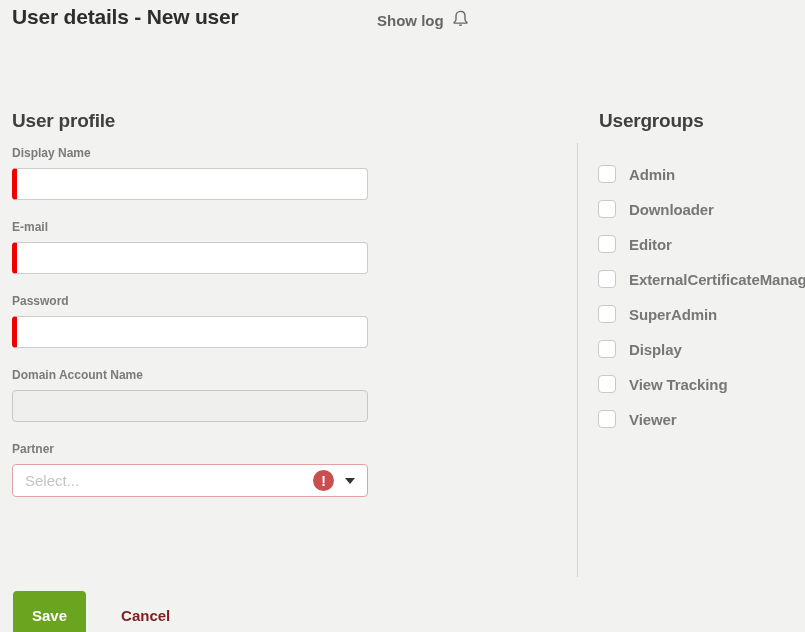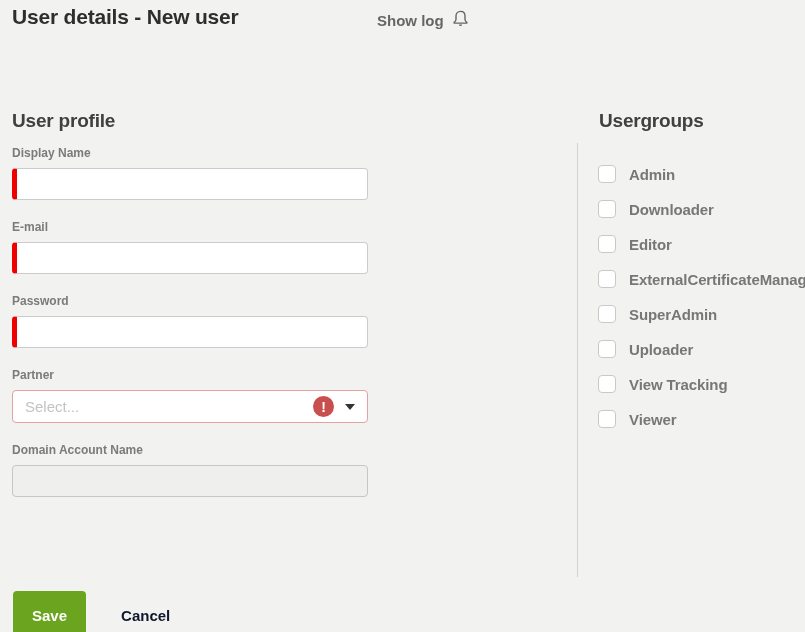--- a/index.html
+++ b/index.html
@@ -90,21 +90,21 @@
   }
   .save-button {
     height: 49px; padding: 0 19px;
     background: #6ba41f; border: none; border-radius: 4px;
     color: #fff; font-size: 15px; font-weight: 700;
     font-family: "Liberation Sans", sans-serif;
     cursor: pointer;
   }
   .cancel-link {
     margin-left: 35px;
-    font-size: 15px; font-weight: 700; color: #0f172a;
+    font-size: 15px; font-weight: 700; color: #7f1d1d;
     cursor: pointer;
   }
 
   
   .column-divider {
     position: absolute; left: 577px; top: 143px;
     width: 1px; height: 434px; background: #d2d2d1;
   }
   .usergroup-list {
     position: absolute; left: 598px; top: 163px; width: 210px;
@@ -156,33 +156,33 @@
       <input class="text-input required" type="text" value="" style="">
     </div>
 
 
     <div class="field">
       <label class="field-label">Password</label>
       <input class="text-input required" type="password" value="" style="">
     </div>
 
     <div class="field">
+      <label class="field-label">Domain Account Name</label>
+      <input class="text-input disabled" type="text" disabled="" value="" style="">
+    </div>
+
+    <div class="field">
       <label class="field-label">Partner</label>
       <div class="select-box">
         <span class="select-placeholder">Select...</span>
         <span class="error-badge">!</span>
         <span class="caret-down"></span>
       </div>
     </div>
 
-    <div class="field">
-      <label class="field-label">Domain Account Name</label>
-      <input class="text-input disabled" type="text" disabled="" value="" style="">
-    </div>
-
   </div>
 
   <div class="actions">
     <button class="save-button">Save</button>
     <span class="cancel-link">Cancel</span>
   </div>
 
   <div class="column-divider"></div>
 
   <div class="usergroup-list">
@@ -201,21 +201,21 @@
     <div class="usergroup-row">
       <span class="checkbox"></span>
       <span class="usergroup-label">ExternalCertificateManager</span>
     </div>
     <div class="usergroup-row">
       <span class="checkbox"></span>
       <span class="usergroup-label">SuperAdmin</span>
     </div>
     <div class="usergroup-row">
       <span class="checkbox"></span>
-      <span class="usergroup-label">Uploader</span>
+      <span class="usergroup-label">Display</span>
     </div>
     <div class="usergroup-row">
       <span class="checkbox"></span>
       <span class="usergroup-label">View Tracking</span>
     </div>
     <div class="usergroup-row">
       <span class="checkbox"></span>
       <span class="usergroup-label">Viewer</span>
     </div>
   </div>

